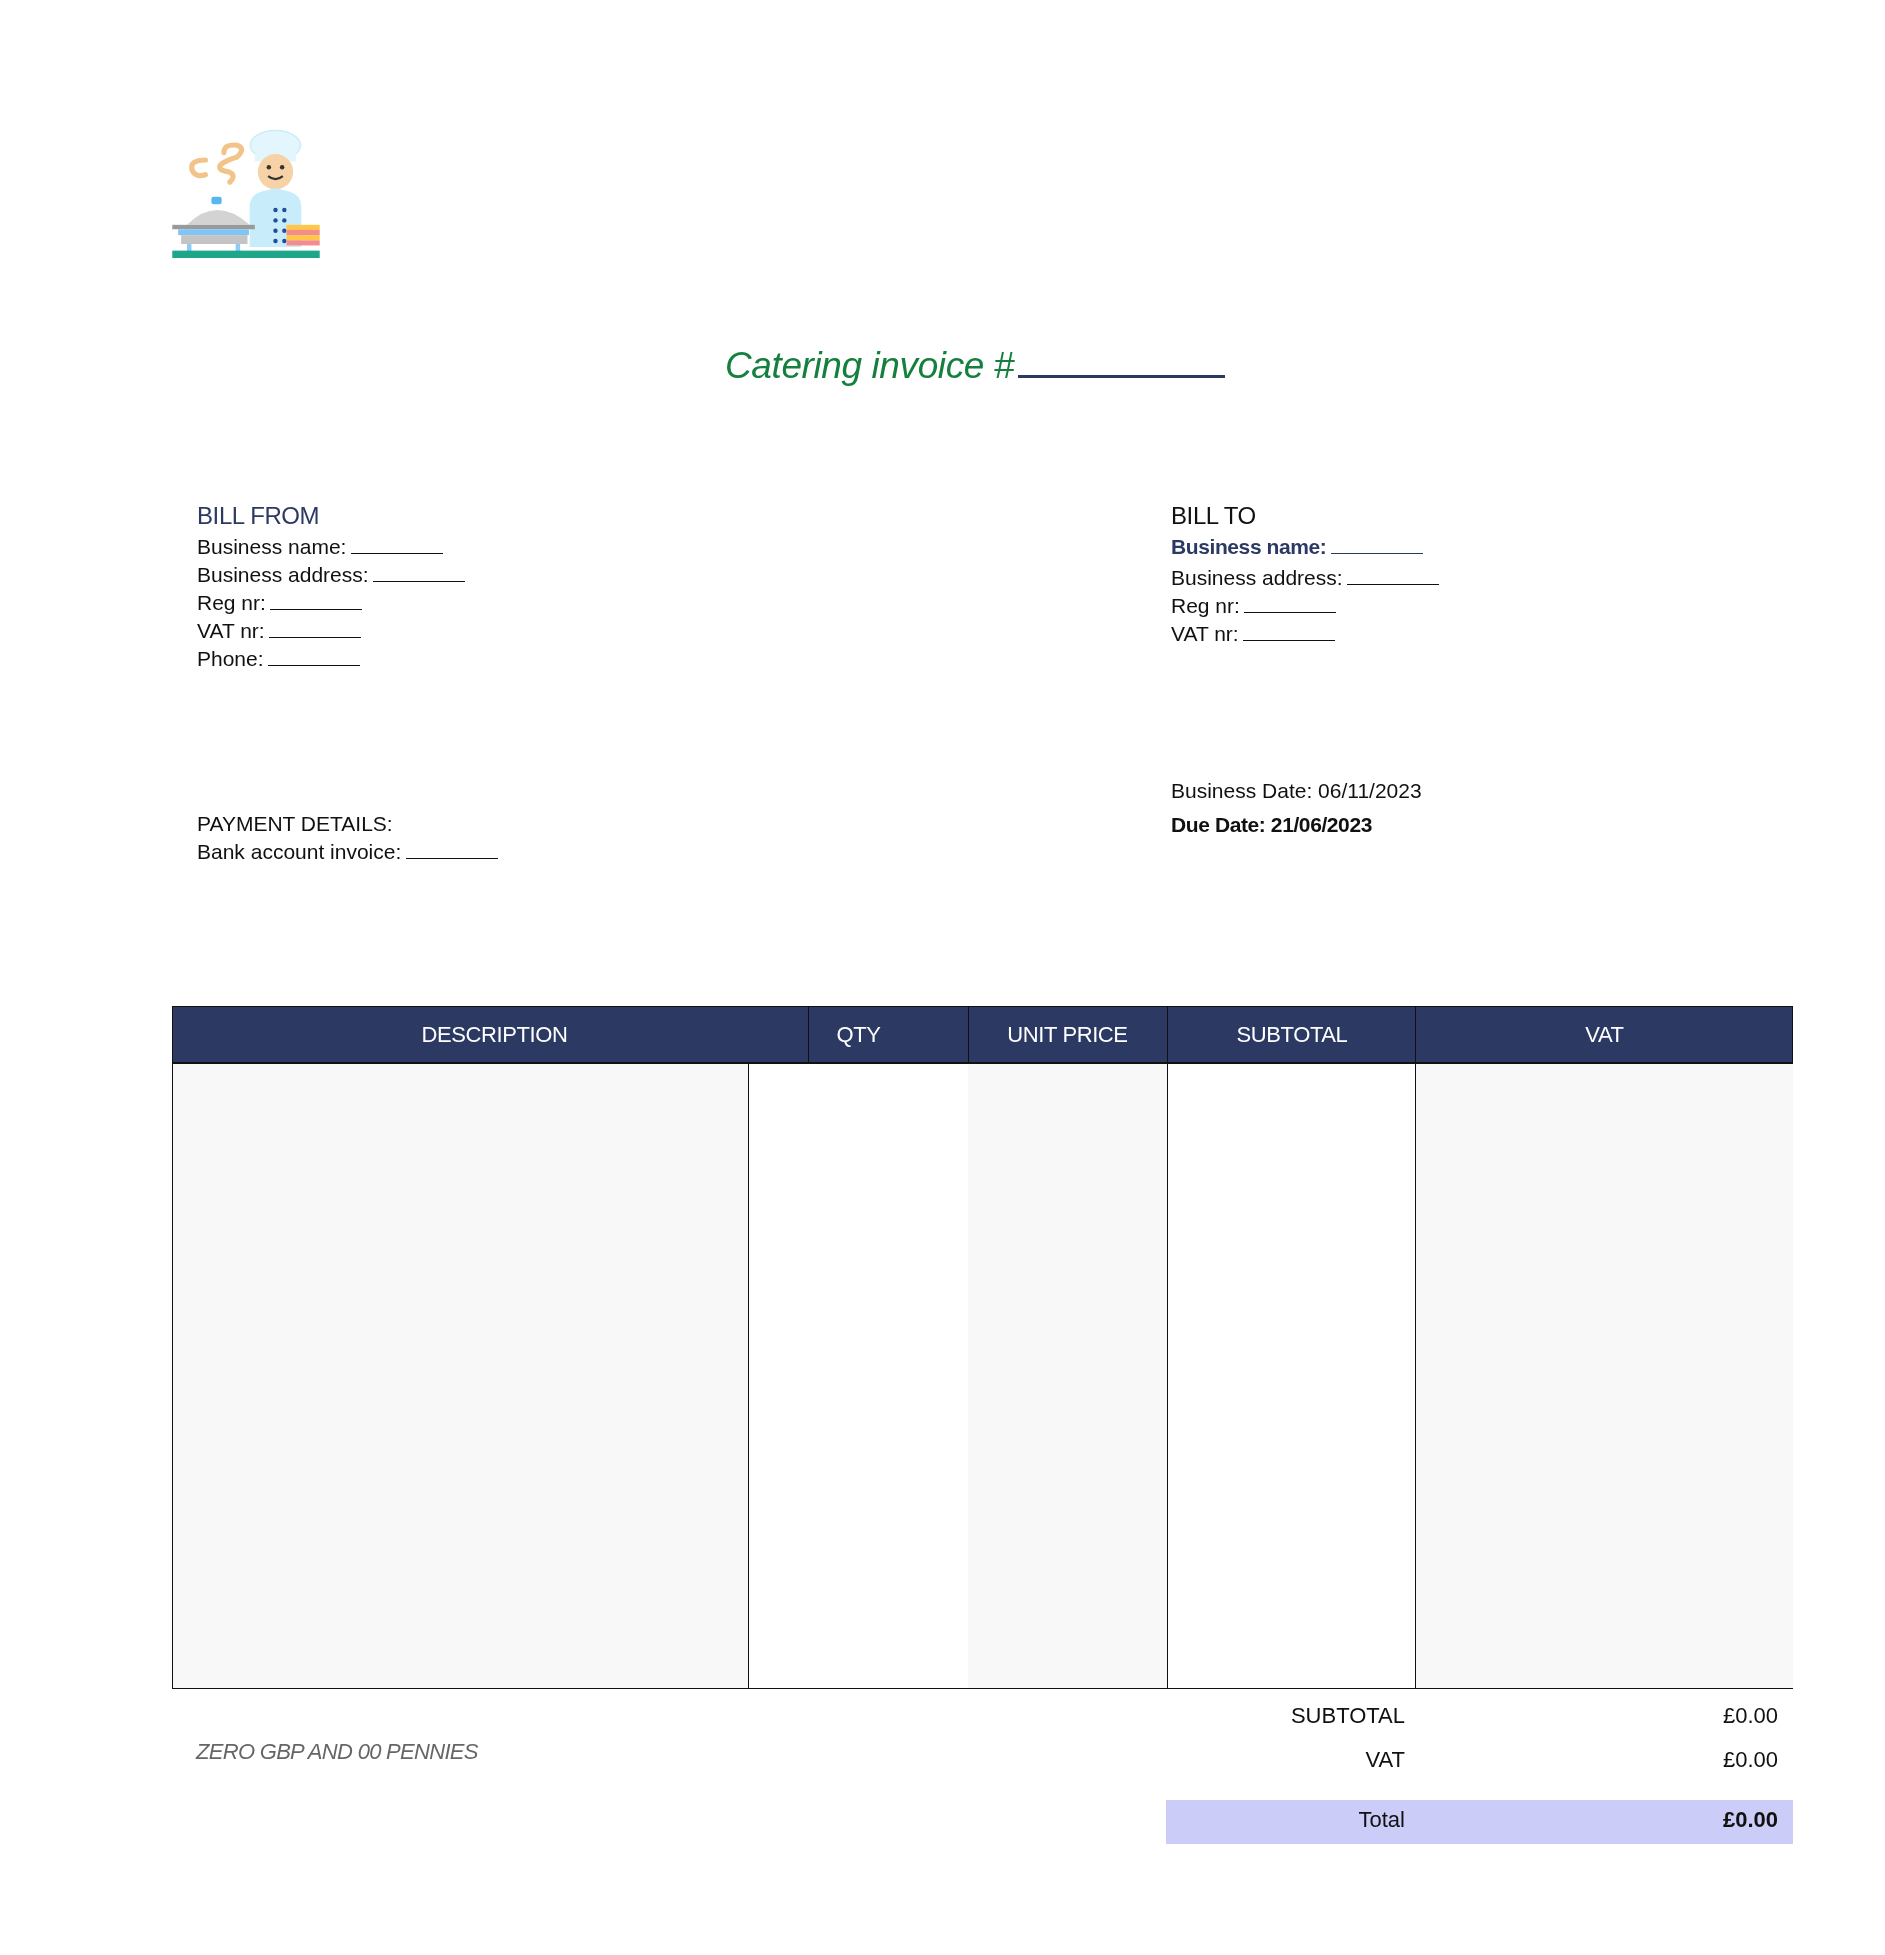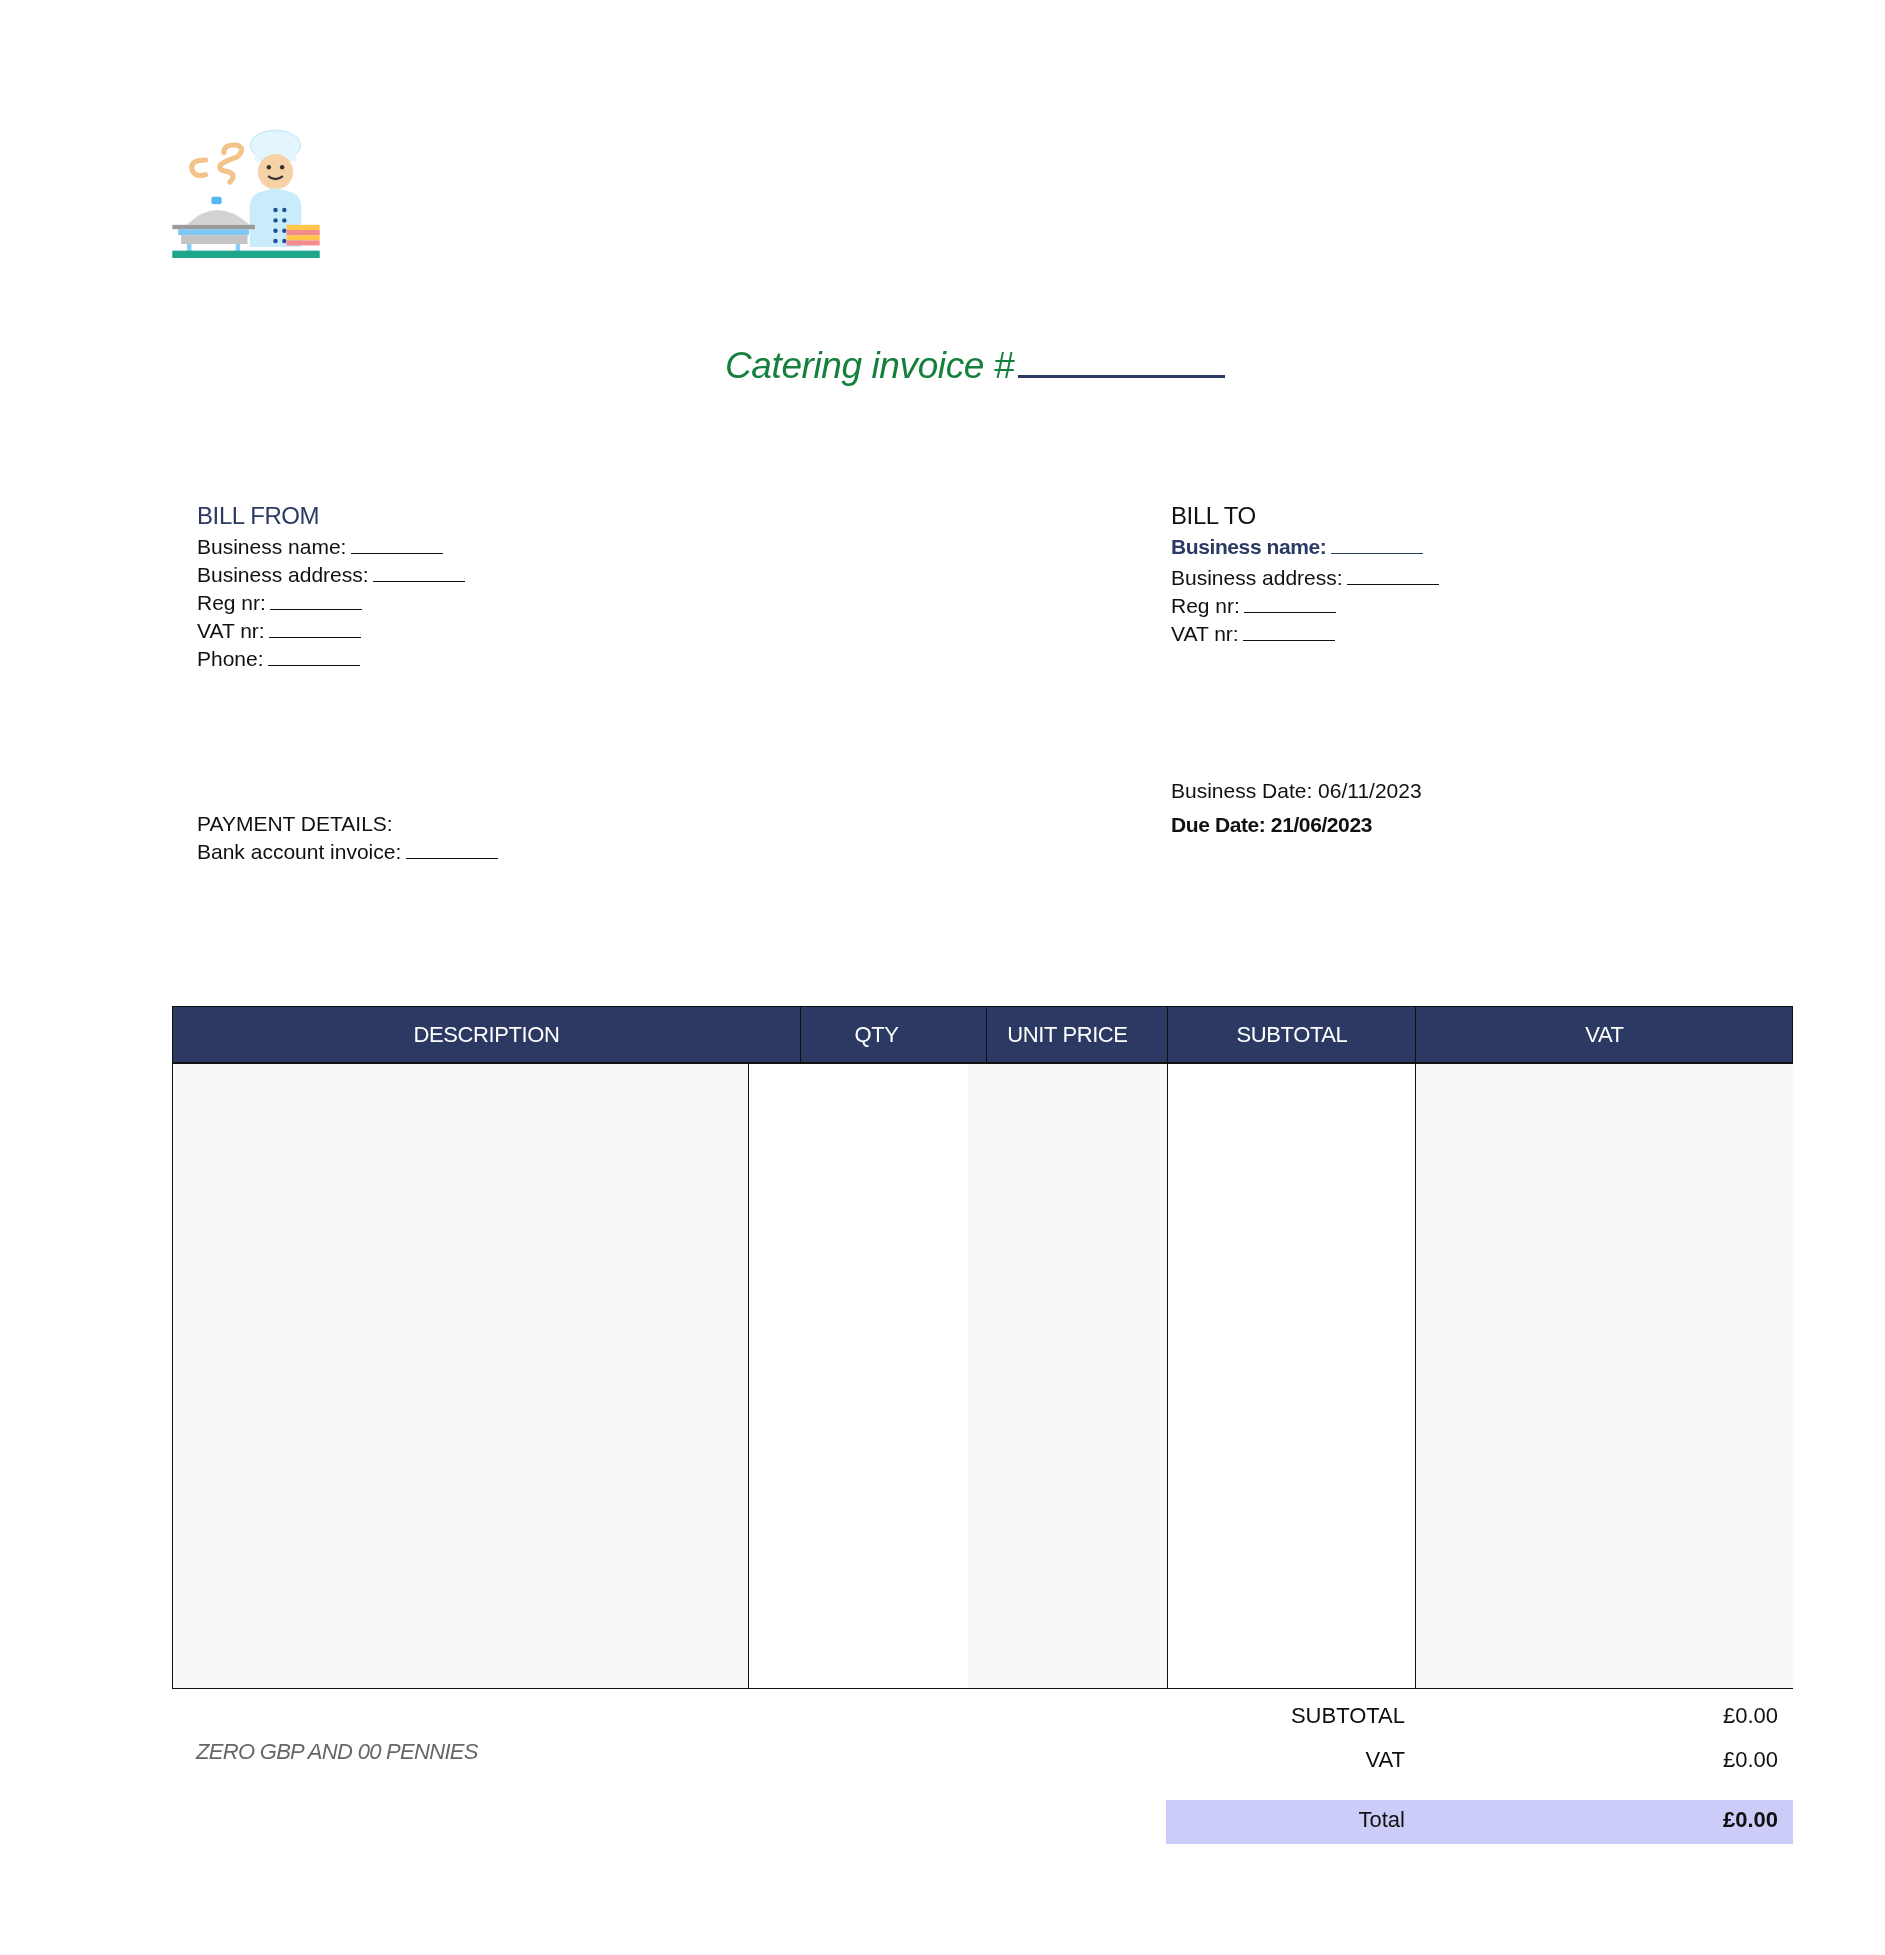--- a/index.html
+++ b/index.html
@@ -104,22 +104,22 @@
   <div class="bold" style="line-height:34px; letter-spacing:-0.4px;"><span>Due Date:</span> <span>21/06/2023</span></div>
 </div>
 
 <div class="abs blk" style="left:197px; top:766px;">
   <div>PAYMENT DETAILS:</div>
   <div><span>Bank account invoice:</span><span class="blank"></span></div>
 </div>
 
 <div class="abs table">
   <div class="thead">
-    <div class="th" style="left:0; width:628px;">DESCRIPTION</div>
-    <div class="th" style="left:594px; width:220px;">QTY</div>
+    <div class="th" style="left:8px; width:628px;">DESCRIPTION</div>
+    <div class="th" style="left:576px; width:220px;">QTY</div>
     <div class="th" style="left:795px; width:200px;">UNIT PRICE</div>
     <div class="th" style="left:996px; width:247px;">SUBTOTAL</div>
     <div class="th" style="left:1243px; width:377px;">VAT</div>
   </div>
   <div class="col shade" style="left:0; width:576px;"></div>
   <div class="col plain" style="left:576px; width:220px;"></div>
   <div class="col shade" style="left:795px; width:200px;"></div>
   <div class="col plain" style="left:996px; width:247px;"></div>
   <div class="col shade" style="left:1243px; width:377px;"></div>
 </div>

